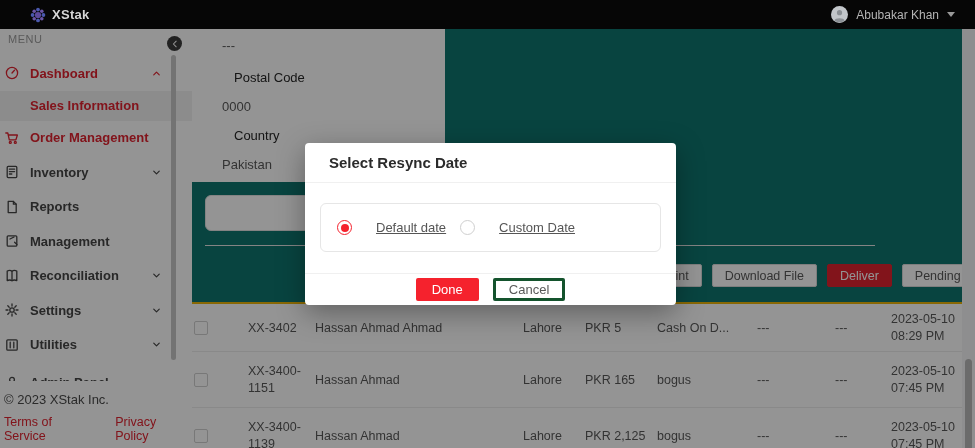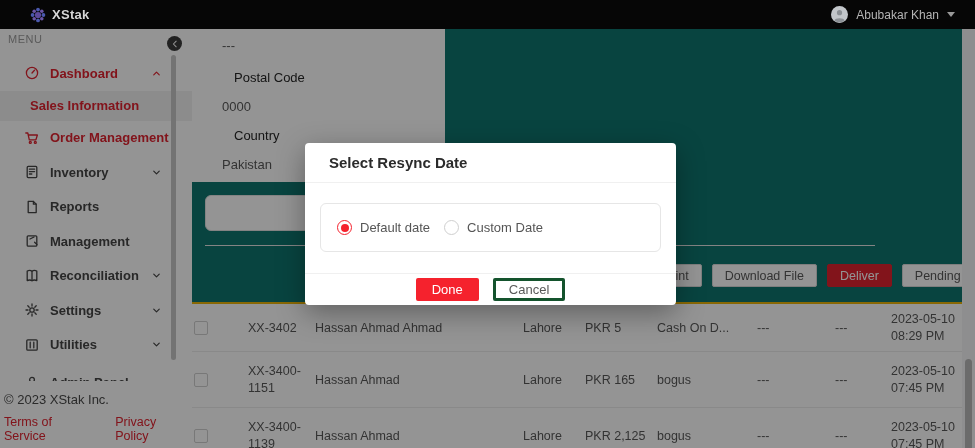--- a/index.html
+++ b/index.html
@@ -14,21 +14,21 @@
   .user { display:flex; align-items:center; gap:8px; color:#b5b5b5; font-size:12px; cursor:pointer; }
   .caret-down { width:0; height:0; border-left:4px solid transparent; border-right:4px solid transparent; border-top:5px solid #989898; }
 
   
   .sidebar { position:absolute; top:29px; left:0; width:192px; bottom:0; background:#fff; z-index:1; overflow:hidden; }
   .menu-label { position:absolute; top:4px; left:8px; font-size:11px; color:#9c9c9c; letter-spacing:.5px; }
   .collapse-btn { position:absolute; top:7px; left:167px; width:15px; height:15px; border-radius:50%;
                   background:#3c3c3c; border:none; display:flex; align-items:center; justify-content:center; cursor:pointer; z-index:3; }
   .sb-scrollbar { position:absolute; top:26px; left:171px; width:5px; height:305px; background:#c7c7c7; border-radius:3px; z-index:3; }
   .nav { position:absolute; top:27px; left:0; right:0; }
-  .nav-item { position:relative; height:34.5px; display:flex; align-items:center; padding-left:24px;
+  .nav-item { position:relative; height:34.5px; display:flex; align-items:center; padding-left:4px;
               font-size:13px; font-weight:600; color:#454545; cursor:pointer; }
   .nav-item .ico { width:16px; height:16px; margin-right:10px; flex:none; }
   .nav-item.red { color:var(--accent); }
   .nav-sub { height:30px; padding-left:30px; }
   .nav-sub.selected { background:#f1f1f1; }
   .chev { position:absolute; right:30px; width:11px; height:11px; }
   .clipped { margin-top:3px; }
   .sb-footer { position:absolute; left:0; right:0; top:352px; bottom:0; background:#fff; padding:11px 4px 0; z-index:2; }
   .copyright { font-size:13px; color:#4a4a4a; }
   .legal { margin-top:8px; display:flex; gap:24px; font-size:12.5px; color:var(--accent); }
@@ -68,21 +68,21 @@
   .msb-thumb { position:absolute; right:3px; top:330px; width:7px; height:118px; background:#b9b9b9; border-radius:4px; cursor:grab; }
 
   
   .overlay { position:absolute; left:0; top:29px; right:0; bottom:0; background:rgba(0,0,0,0.42); z-index:40; }
   .modal { position:absolute; left:305px; top:143px; width:371px; height:162px; background:#fff; border-radius:4px;
            box-shadow:0 8px 28px rgba(0,0,0,0.35); z-index:50; }
   .modal-header { height:40px; border-bottom:1px solid #f0f0f0; display:flex; align-items:center; padding:0 24px;
                   font-size:15px; font-weight:700; color:#2b2b2b; }
   .modal-body { padding:20px 15px 0; }
   .radio-box { border:1px solid #e6e6e6; border-radius:6px; height:49px; display:flex; align-items:center; padding:0 16px; }
-  .radio { display:flex; gap:8px; font-size:13px; color:#555; cursor:pointer; }
+  .radio { display:flex; gap:24px; font-size:13px; color:#555; cursor:pointer;text-decoration:underline; }
   .radio + .radio { margin-left:14px; }
   .rdot { width:15px; height:15px; border-radius:50%; border:1.5px solid #cfcfcf; background:#fff; position:relative; flex:none; }
   .rdot.checked { border-color:var(--primary); }
   .rdot.checked::after { content:""; position:absolute; inset:2.5px; border-radius:50%; background:var(--primary); }
   .modal-footer { position:absolute; bottom:0; left:0; right:0; height:32px; border-top:1px solid #f0f0f0;
                   display:flex; align-items:center; justify-content:center; gap:14px; }
   .mbtn { height:23px; padding:0 13px; border-radius:2px; font-size:13px; display:flex; align-items:center;
           border:3px solid #14532d; background:#fff; color:#595959; cursor:pointer; }
   .mbtn.primary { background:var(--primary); border-color:var(--primary); color:#fff; }
 

